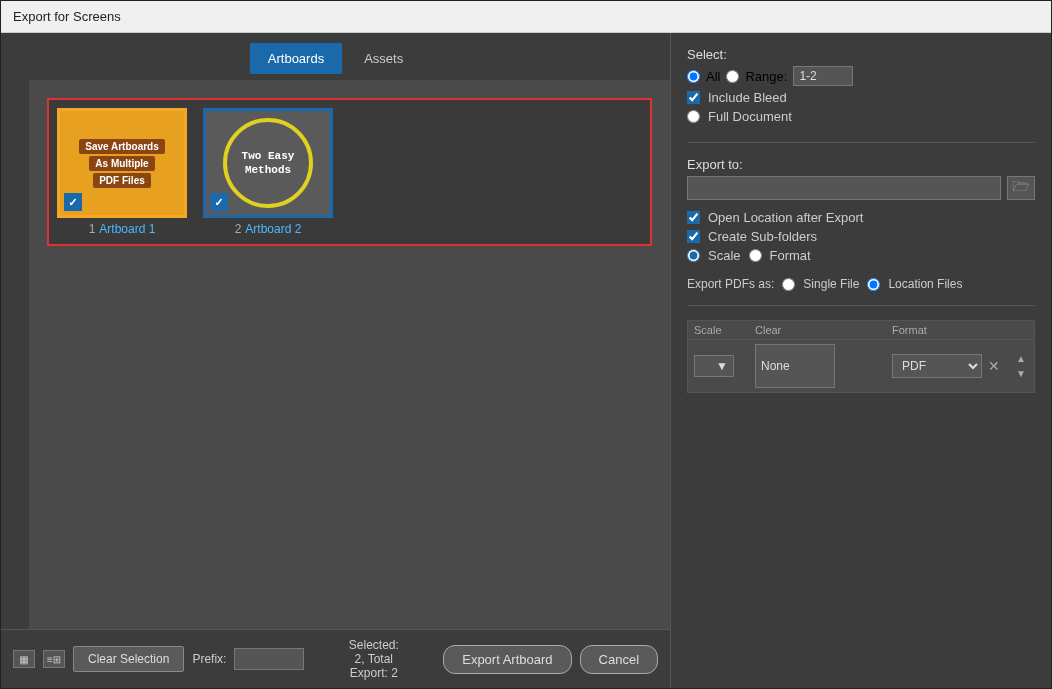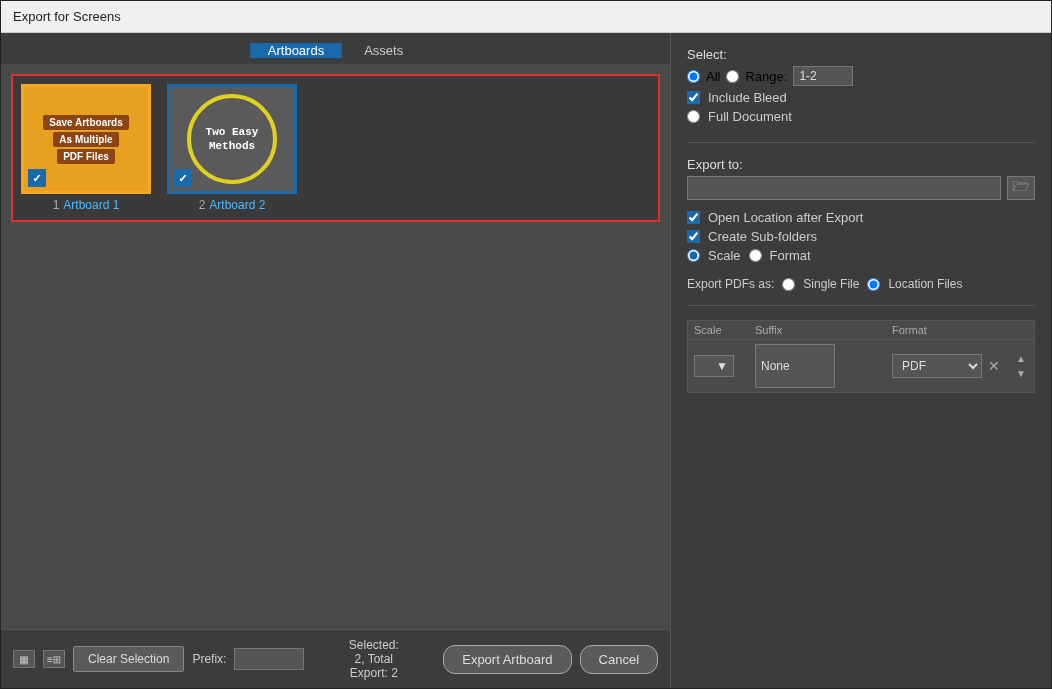--- a/index.html
+++ b/index.html
@@ -45,39 +45,40 @@
       overflow: hidden;
     }
     .tabs {
       display: flex;
       justify-content: center;
       gap: 4px;
       padding: 10px 0 6px;
       background: #3c3c3c;
     }
     .tab {
-      padding: 0 18px;
+      padding: 8px 18px;
       font-size: 13px;
       cursor: pointer;
       border-radius: 0;
       color: #ccc;
       background: transparent;
       border: none;
     }
     .tab.active {
       background: #1a6aab;
       color: #fff;
     }
     .artboards-area {
       flex: 1;
       background: #4a4a4a;
-      padding: 10px;
+      padding: 18px;
       display: flex;
       flex-direction: column;
       overflow: auto;
+      margin-left: 28px;
     }
     .artboards-grid {
       border: 2px solid #e03030;
       padding: 8px;
       display: flex;
       flex-direction: row;
       gap: 16px;
       background: #3a3a3a;
     }
     .artboard-item {
@@ -545,21 +546,21 @@
       </div>
 
       <hr class="section-divider">
 
       <div>
 
         <div class="formats-table-container">
 
           <div class="formats-table-header">
             <div class="scale-col">Scale</div>
-            <div class="suffix-col">Suffix</div>
+            <div class="suffix-col">Clear</div>
             <div class="format-col">Format</div>
             <div class="del-col"></div>
             <div class="scroll-col"></div>
           </div>
 
           <div class="formats-table-row">
             <div class="scale-col">
               <div class="scale-btn">
                 <span></span>
                 <span>▼</span>

